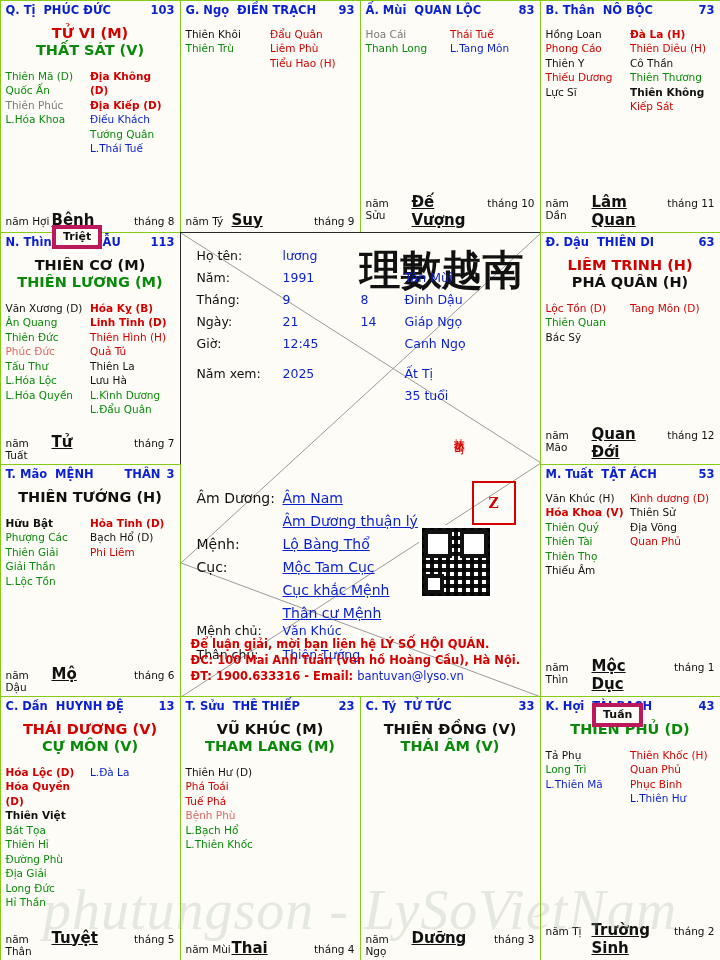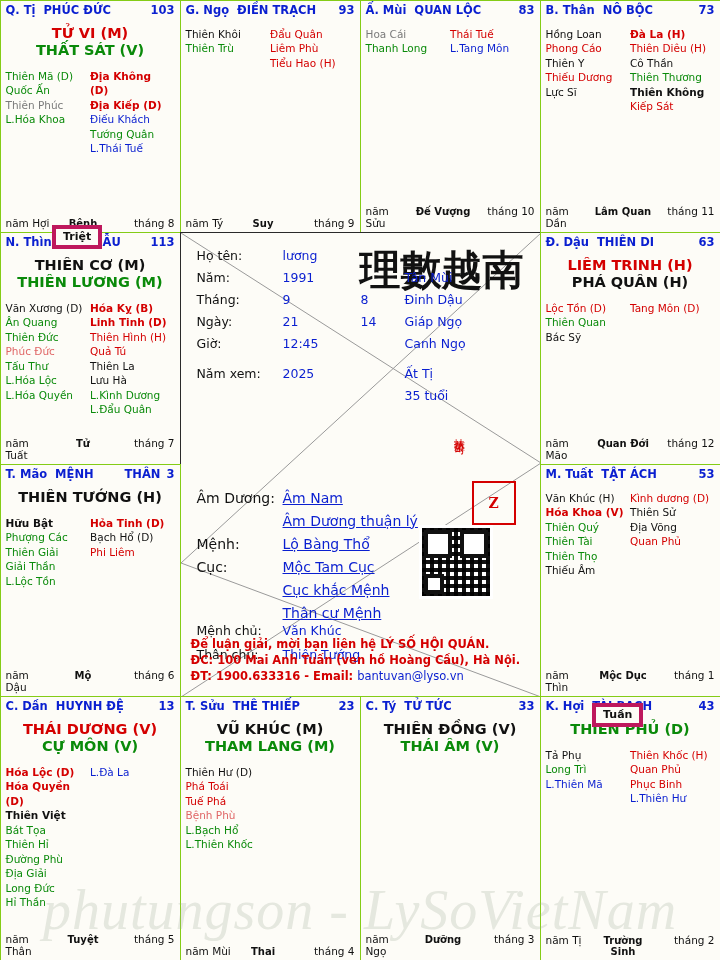--- a/index.html
+++ b/index.html
@@ -62,21 +62,21 @@
   .s-pink { color:#e06666; }
   .bold { font-weight:bold; }
 
   
   .p-foot {
     position:absolute; left:0; bottom:3px; width:100%;
     display:flex; align-items:baseline; font-size:10.5px;
     padding:0 5px;
   }
   .p-foot .left { color:#111; width:46px; }
-  .p-foot .mid  { flex:1; text-align:center; font-weight:bold; color:#111; font-size:10px;}
+  .p-foot .mid  { flex:1; font-weight:bold; color:#111; font-size:15px;text-decoration:underline;}
   .p-foot .right { color:#111; text-align:right; width:60px; }
 
   
   .marker {
     position:absolute;
     background:#fdfcf7;
     border:4px solid #be185d;
     font-size:11px; font-weight:bold;
     padding:1px 7px 2px 7px;
     color:#111;

